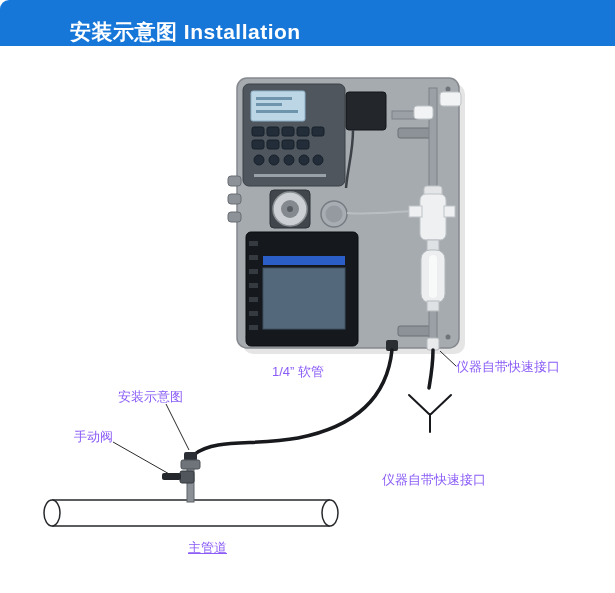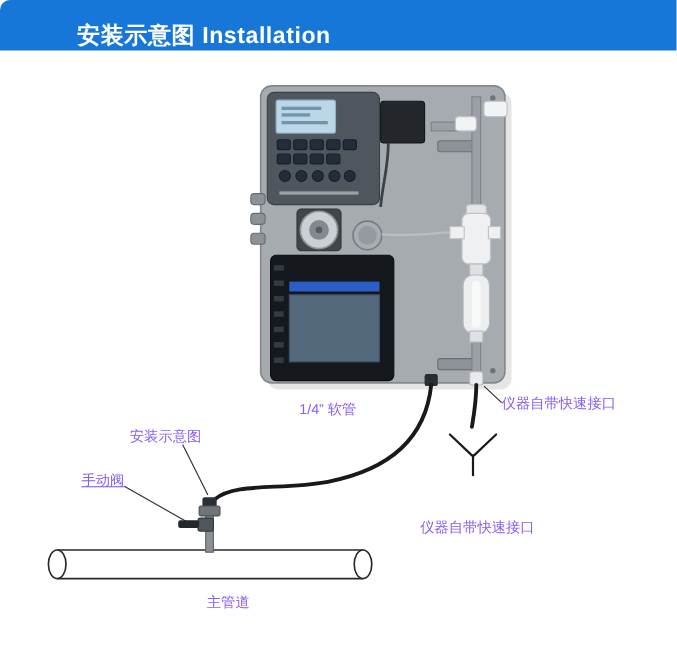--- a/index.html
+++ b/index.html
@@ -156,17 +156,17 @@
   </g>
 
   <g stroke="#2a2a2a" stroke-width="1">
     <line x1="166" y1="404" x2="189" y2="450"></line>
     <line x1="113" y1="442" x2="171" y2="475"></line>
     <line x1="456" y1="366" x2="440" y2="351"></line>
   </g>
 </svg>
 
 <div class="label" style="left:118px;top:389px;">安装示意图</div>
-<div class="label" style="left:74px;top:429px;text-decoration:underline;">手动阀</div>
+<div class="label" style="left:74px;top:429px;">手动阀</div>
 <div class="label" style="left:272px;top:364px;">1/4” 软管</div>
 <div class="label" style="left:456px;top:359px;">仪器自带快速接口</div>
 <div class="label" style="left:382px;top:472px;">仪器自带快速接口</div>
-<div class="label" style="left:188px;top:540px;">主管道</div>
+<div class="label" style="left:188px;top:540px;text-decoration:underline;">主管道</div>
 
 </body></html>

